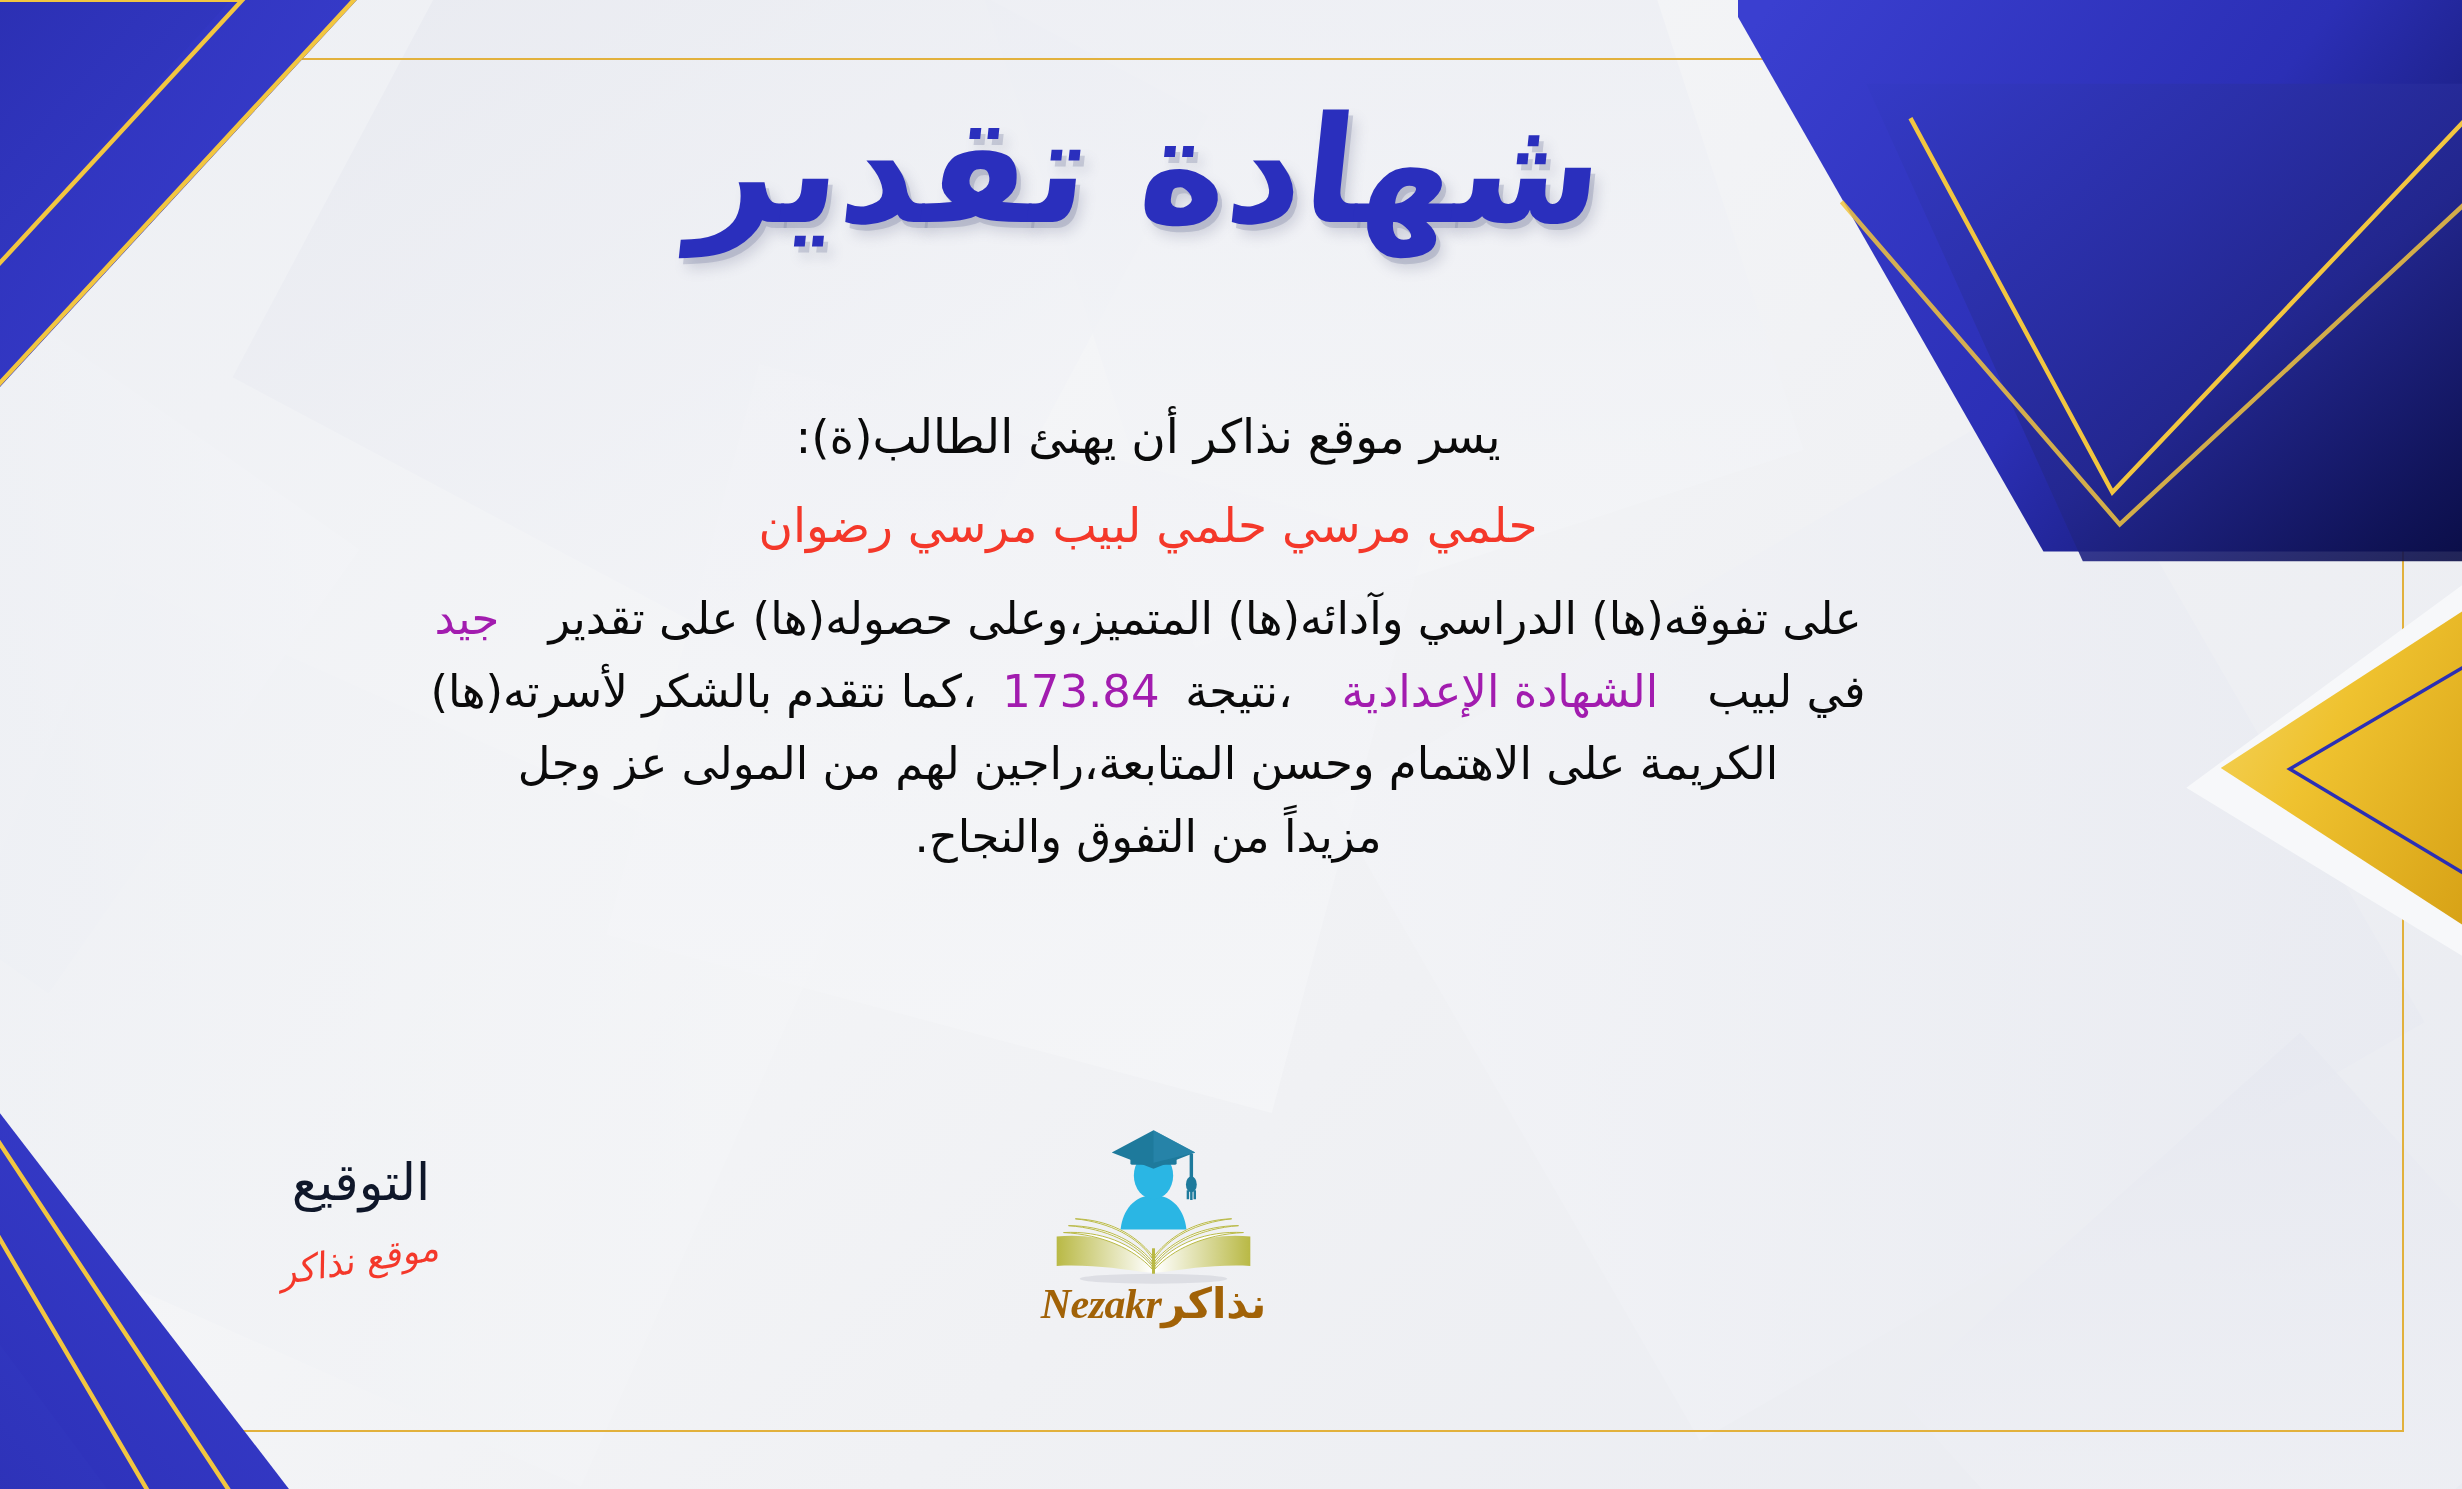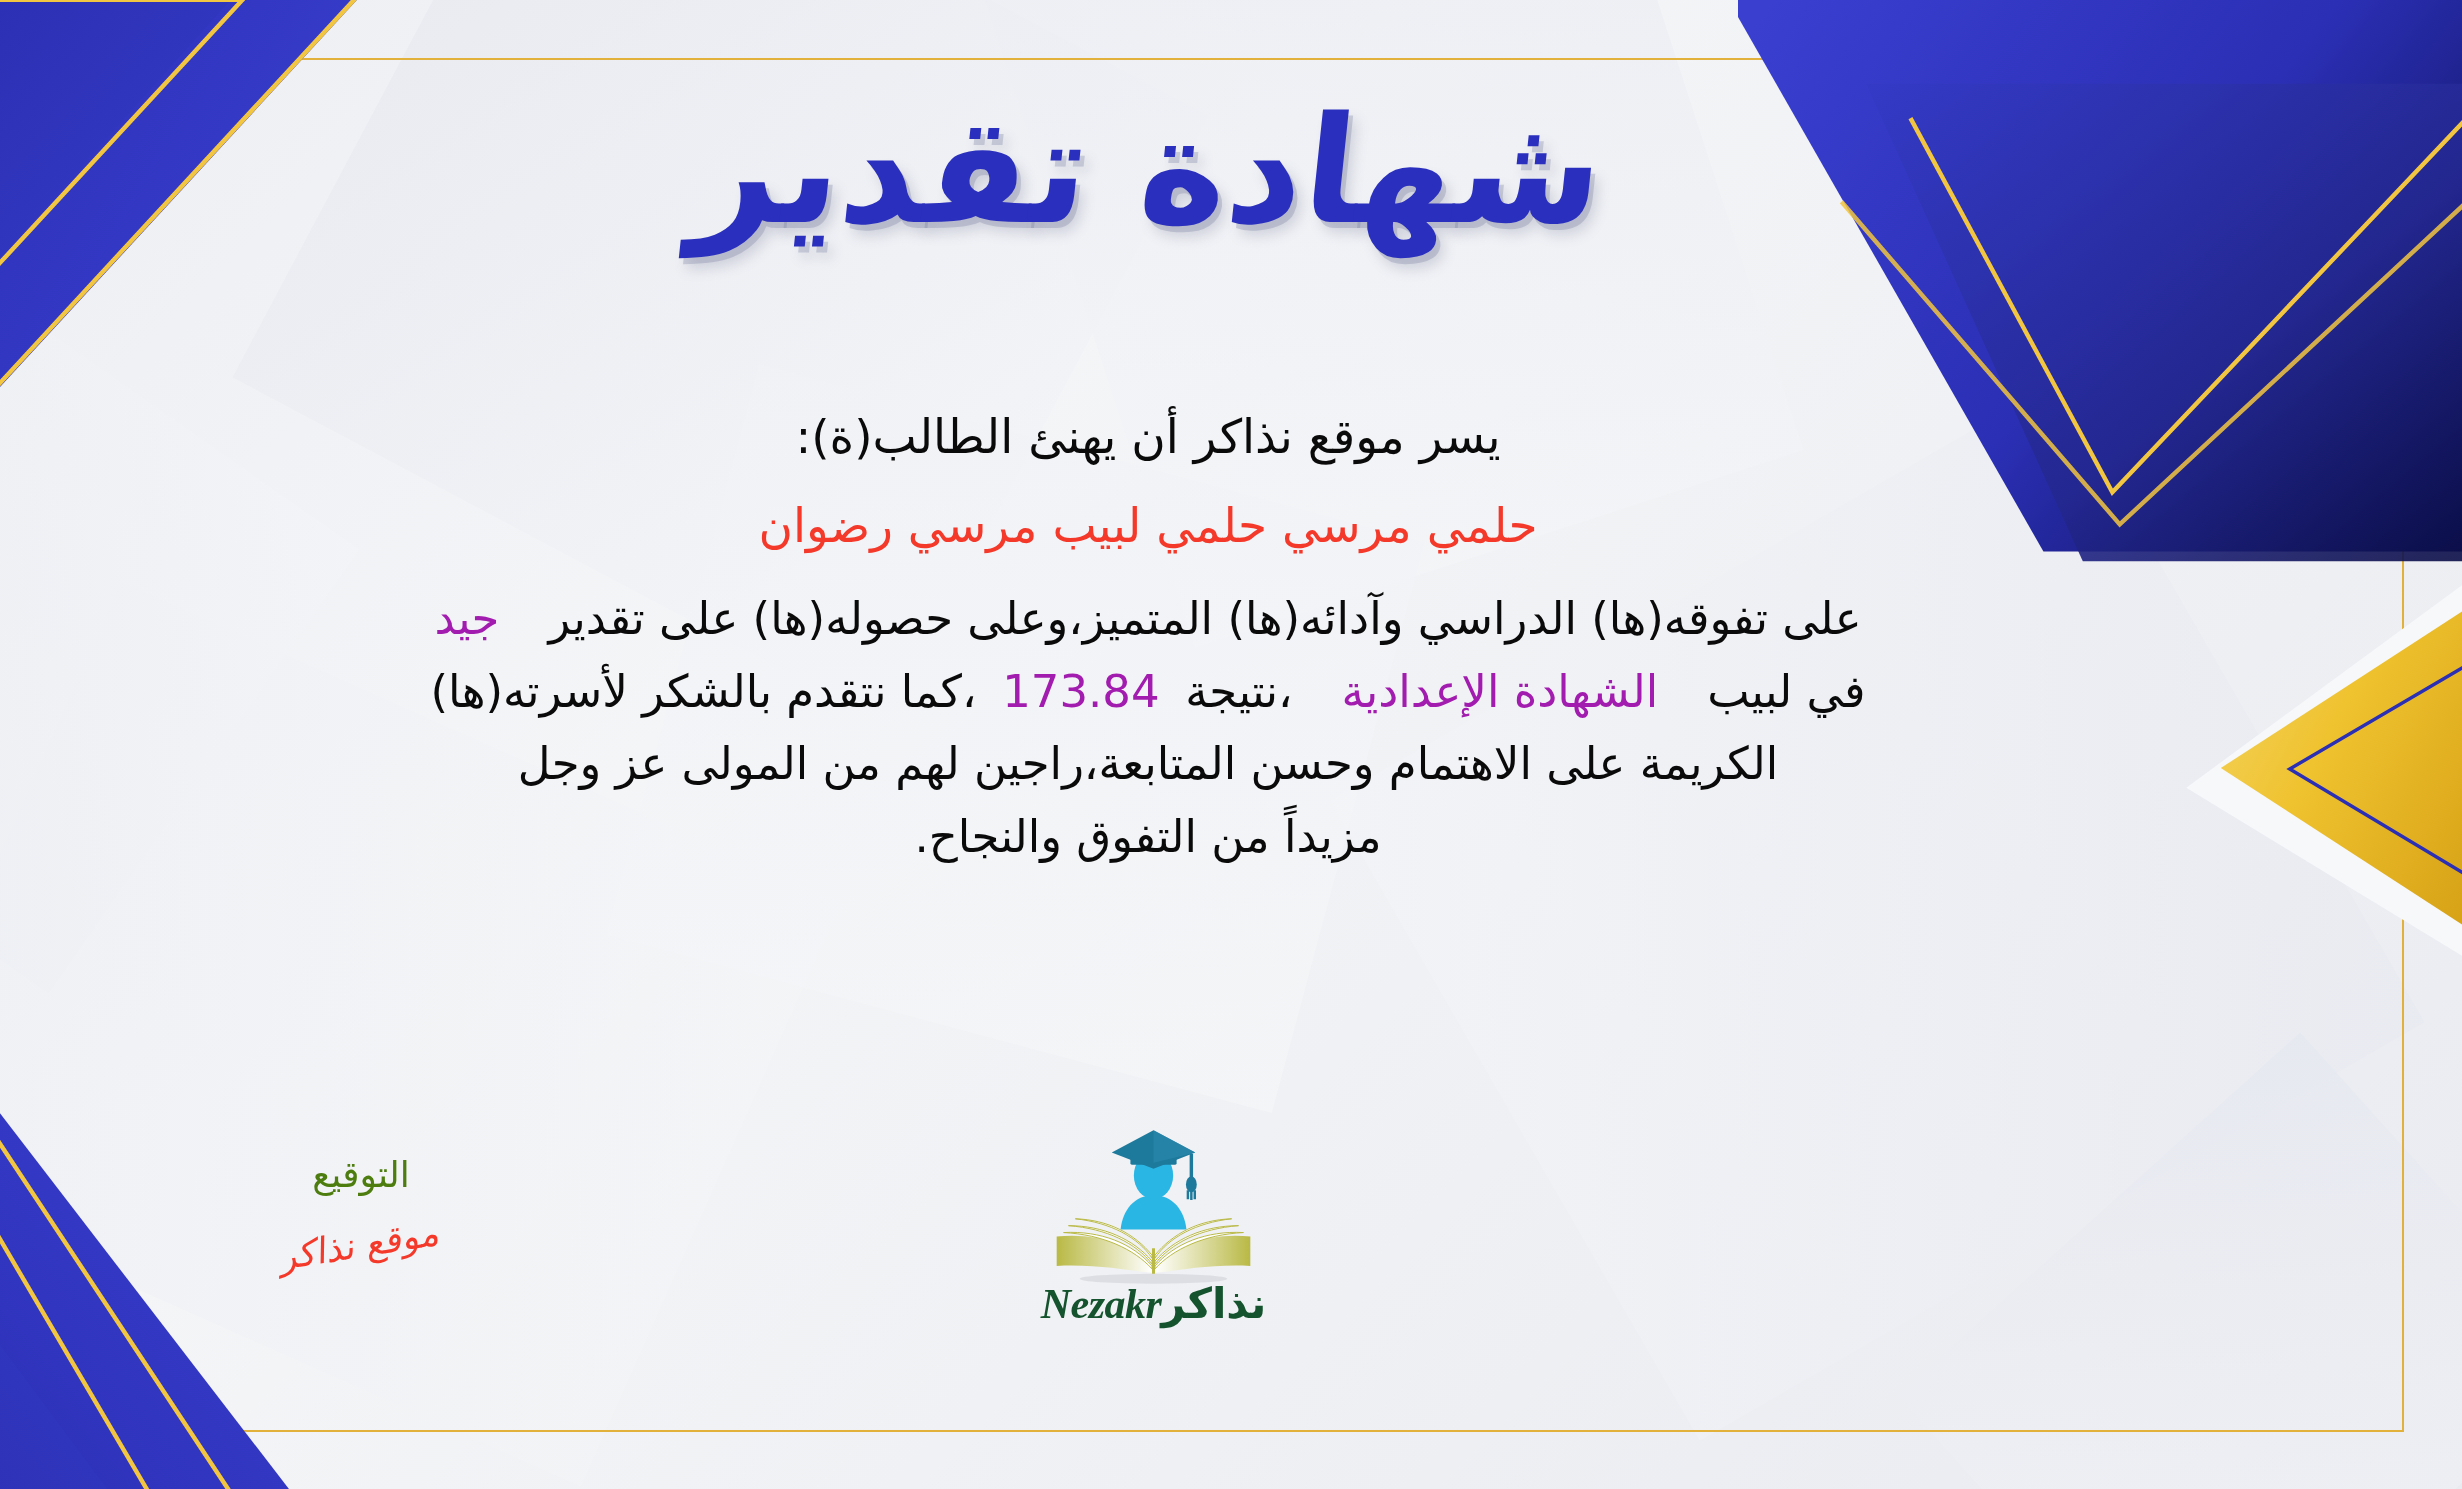--- a/index.html
+++ b/index.html
@@ -169,23 +169,23 @@
 
   
   .signature-block {
     position: absolute;
     left: 389px;
     top: 1157px;
     width: 276px;
     text-align: center;
   }
   .signature-label {
-    font-size: 36px;
+    font-size: 51px;
     font-weight: 400;
-    color: #4d7c0f;
+    color: #0f172a;
     line-height: 1;
   }
   .signature-mark {
     margin-top: 34px;
     font-family: "DejaVu Serif", "Liberation Serif", serif;
     font-size: 36px;
     color: #f4382a;
     transform: rotate(-9deg) skewX(-10deg);
     display: inline-block;
     line-height: 1;
@@ -197,21 +197,21 @@
     left: 1147px;
     top: 1125px;
     width: 345px;
     text-align: center;
   }
   .logo-mark { display: block; margin: 0 auto; }
   .logo-word {
     margin-top: -4.9px;
     font-size: 42px;
     font-weight: 700;
-    color: #14532d;
+    color: #a16207;
     letter-spacing: -0.5px;
     line-height: 1;
     direction: rtl;
   }
   .logo-word .latin {
     font-family: "Liberation Serif", "DejaVu Serif", serif;
     font-style: italic;
     font-weight: 700;
   }
 </style>

